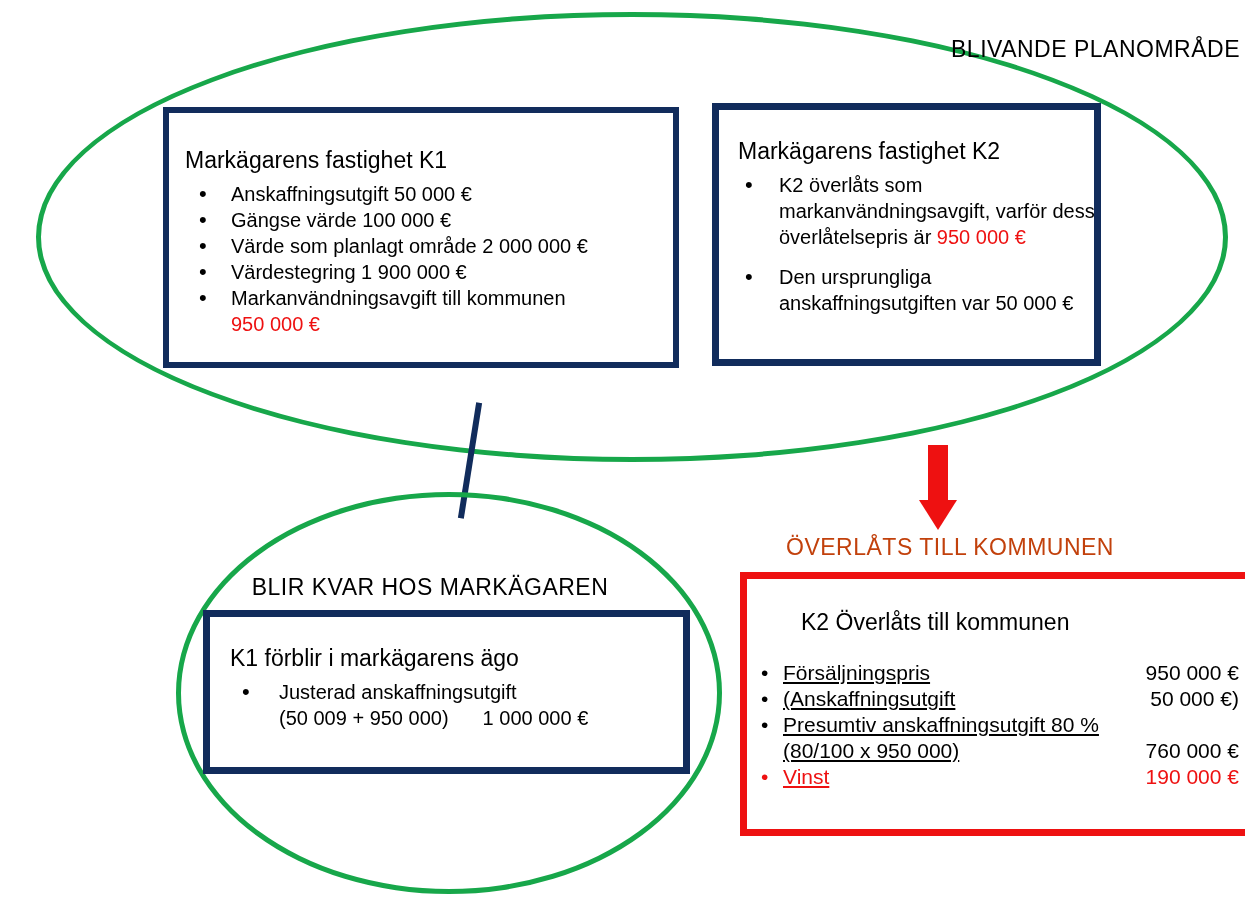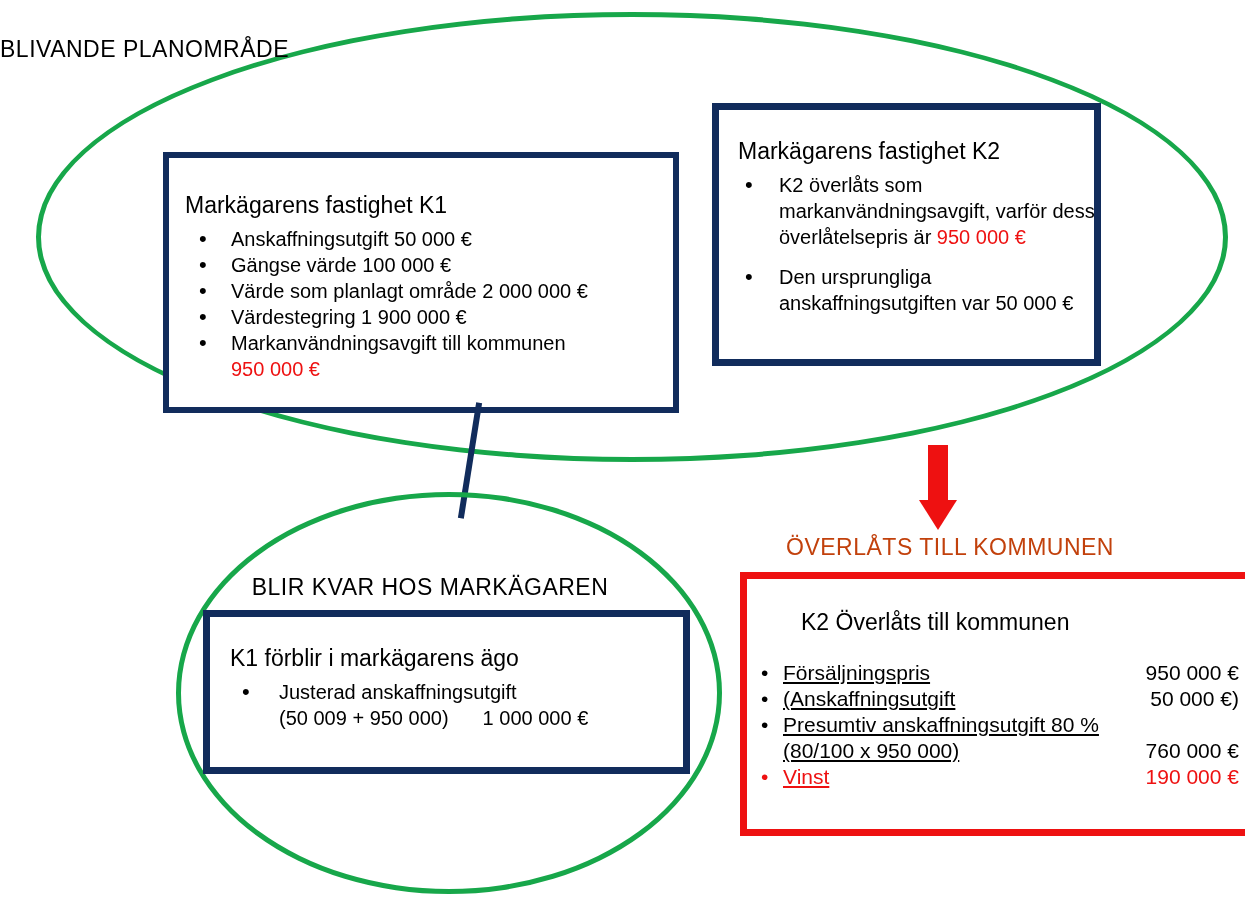--- a/index.html
+++ b/index.html
@@ -6,26 +6,26 @@
   .canvas{
     position:relative;width:1245px;height:911px;background:#ffffff;
     font-family:"Liberation Sans", sans-serif;color:#000;overflow:hidden;
   }
   
   .ellipse{position:absolute;border-radius:50%;border:5px solid #17a74a;box-sizing:border-box;}
   .ellipse-top{left:36px;top:12px;width:1192px;height:450px;}
   .ellipse-bottom{left:176px;top:492px;width:546px;height:402px;}
   
   .caption{position:absolute;font-size:23px;letter-spacing:0.5px;}
-  .caption-top{left:0;top:36px;width:1240px;text-align:left;}
+  .caption-top{left:0;top:36px;width:1240px;text-align:right;}
   .caption-remain{left:180px;top:574px;width:500px;text-align:center;}
   .caption-transfer{left:745px;top:534px;width:410px;text-align:center;color:#c2410c;}
   
   .navybox{position:absolute;border:6px solid #112c5c;background:#fff;box-sizing:border-box;}
-  .box-k1{left:163px;top:107px;width:516px;height:261px;padding:34px 10px 0 16px;margin-top:45px;}
+  .box-k1{left:163px;top:107px;width:516px;height:261px;padding:34px 10px 0 16px;}
   .box-k2{left:712px;top:103px;width:389px;height:263px;padding:28px 0 0 19px;border-width:7px;}
   .box-remain{left:203px;top:610px;width:487px;height:164px;border-width:7px;padding:28px 10px 0 20px;}
   .boxtitle{font-size:23px;margin:0 0 7px 0;}
   ul.blist{list-style:none;margin:0;padding:0;font-size:20px;line-height:26px;}
   .box-k1 ul.blist li{position:relative;padding-left:46px;}
   .box-k1 ul.blist li::before{content:"\2022";position:absolute;left:14px;font-size:22px;}
   .box-k2 ul.blist li{position:relative;padding-left:41px;margin-bottom:14px;width:318px;}
   .box-k2 ul.blist li::before{content:"\2022";position:absolute;left:7px;font-size:22px;}
   .box-remain ul.blist li{position:relative;padding-left:49px;}
   .box-remain ul.blist li::before{content:"\2022";position:absolute;left:12px;font-size:22px;}

